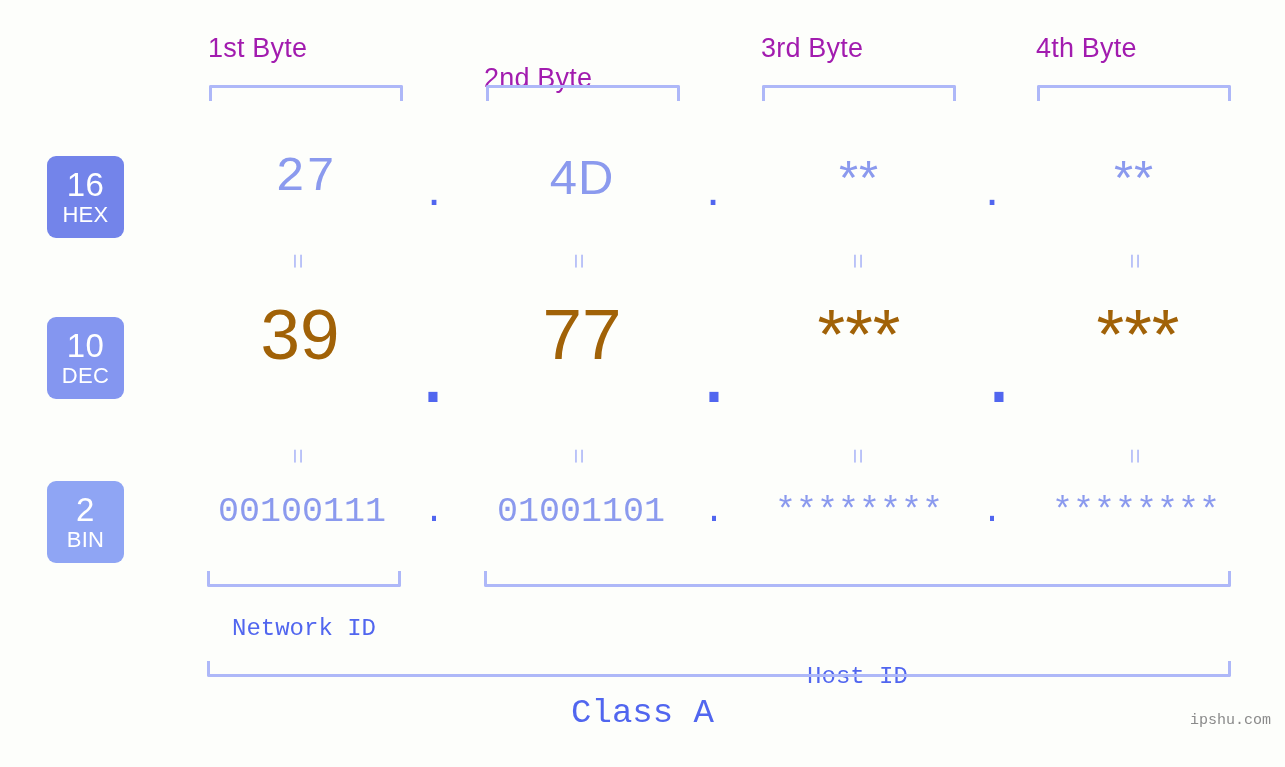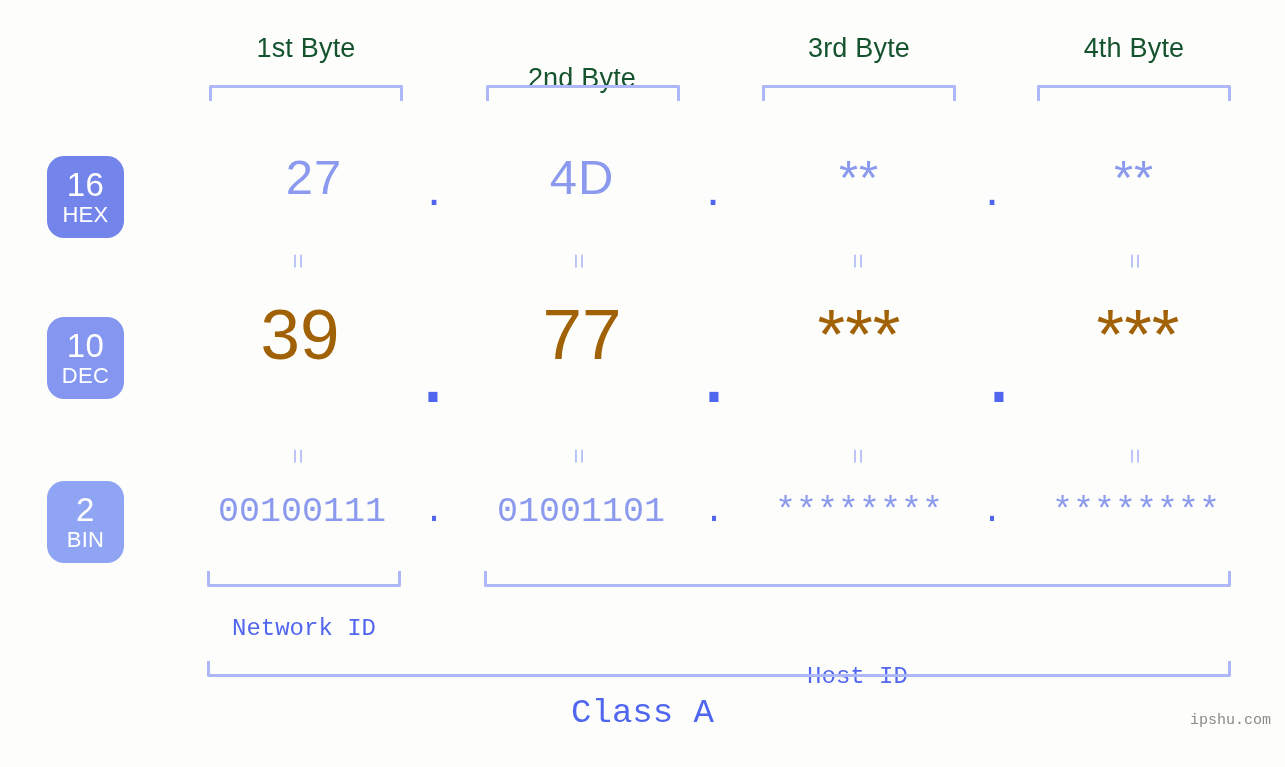--- a/index.html
+++ b/index.html
@@ -14,24 +14,24 @@
     overflow: hidden;
     font-family: "Liberation Sans", sans-serif;
     -webkit-font-smoothing: antialiased;
   }
 
   
   .byte-label {
     position: absolute;
     top: 33px;
     width: 196px;
-    text-align: center;
+    text-align: left;
     font-family: "Liberation Sans", sans-serif;
     font-size: 27px;
-    color: #14532d;
+    color: #a21caf;
     letter-spacing: 0.2px;
     white-space: nowrap;
   }
 
   
   .bracket {
     position: absolute;
     border: 3px solid #aeb8f8;
     border-bottom: none;
     height: 16px;
@@ -45,21 +45,21 @@
     height: 16px;
     box-sizing: border-box;
     border-radius: 0 0 2px 2px;
   }
 
   
   .badge {
     position: absolute;
     left: 47px;
     width: 77px;
-    border-radius: 17px;
+    border-radius: 9px;
     color: #ffffff;
     text-align: center;
     box-sizing: border-box;
     display: flex;
     flex-direction: column;
     align-items: center;
     justify-content: center;
     line-height: 1;
   }
   .badge .num {
@@ -204,21 +204,21 @@
 <div id="badge-dec" class="badge">
   <span class="num">10</span>
   <span class="nm">DEC</span>
 </div>
 <div id="badge-bin" class="badge">
   <span class="num">2</span>
   <span class="nm">BIN</span>
 </div>
 
 <div class="hex-row">
-  <div class="cell" style="left:216px;">27</div>
+  <div class="cell" style="left:208px;font-family:Liberation Mono, monospace;">27</div>
   <div class="dot" style="left:419px;">.</div>
   <div class="cell" style="left:484px;">4D</div>
   <div class="dot" style="left:698px;">.</div>
   <div class="cell" style="left:761px;">**</div>
   <div class="dot" style="left:977px;">.</div>
   <div class="cell" style="left:1036px;">**</div>
 </div>
 
 <div class="eqmark" style="left:201px; top:248px;">=</div>
 <div class="eqmark" style="left:482px; top:248px;">=</div>

